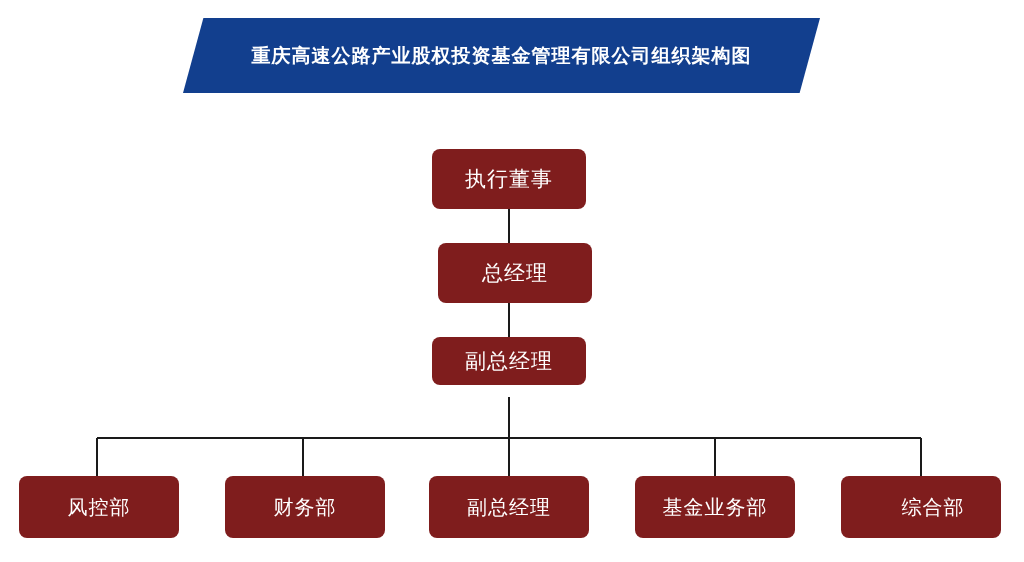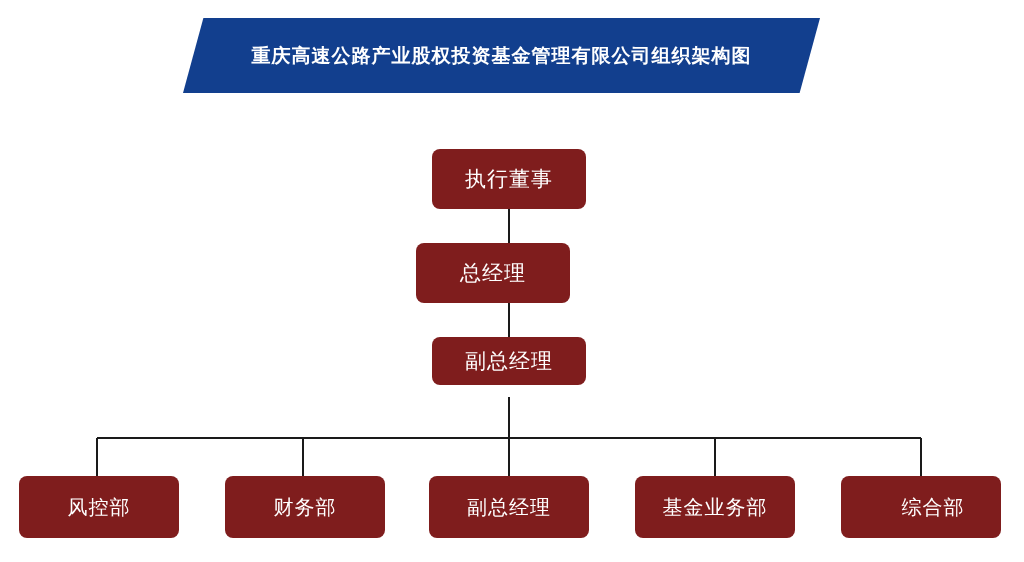--- a/index.html
+++ b/index.html
@@ -102,21 +102,21 @@
     <line x1="303" y1="438" x2="303" y2="476" stroke="#1A1A1A" stroke-width="2"></line>
     <line x1="509" y1="438" x2="509" y2="476" stroke="#1A1A1A" stroke-width="2"></line>
     <line x1="715" y1="438" x2="715" y2="476" stroke="#1A1A1A" stroke-width="2"></line>
     <line x1="921" y1="438" x2="921" y2="476" stroke="#1A1A1A" stroke-width="2"></line>
   </svg>
 
   <div class="node level-1" style="left:432px; top:149px;">
     <span>执行董事</span>
   </div>
 
-  <div class="node level-2" style="left:416px; top:243px;">
+  <div class="node level-2" style="left:438px; top:243px;">
     <span>总经理</span>
   </div>
 
   <div class="node level-3" style="left:432px; top:337px;">
     <span>副总经理</span>
   </div>
 
   <div class="node leaf" style="left:19px; top:476px;justify-content:center;">
     <span>风控部</span>
   </div>

